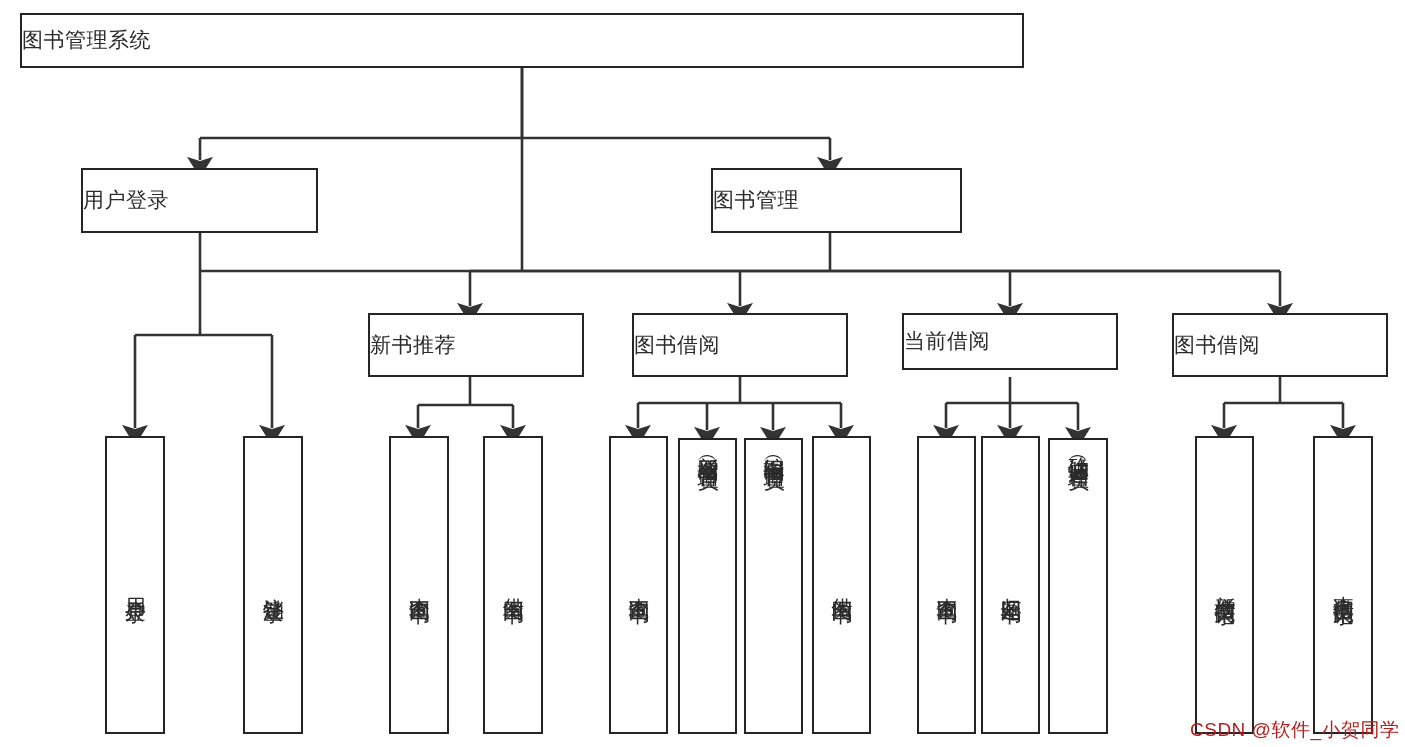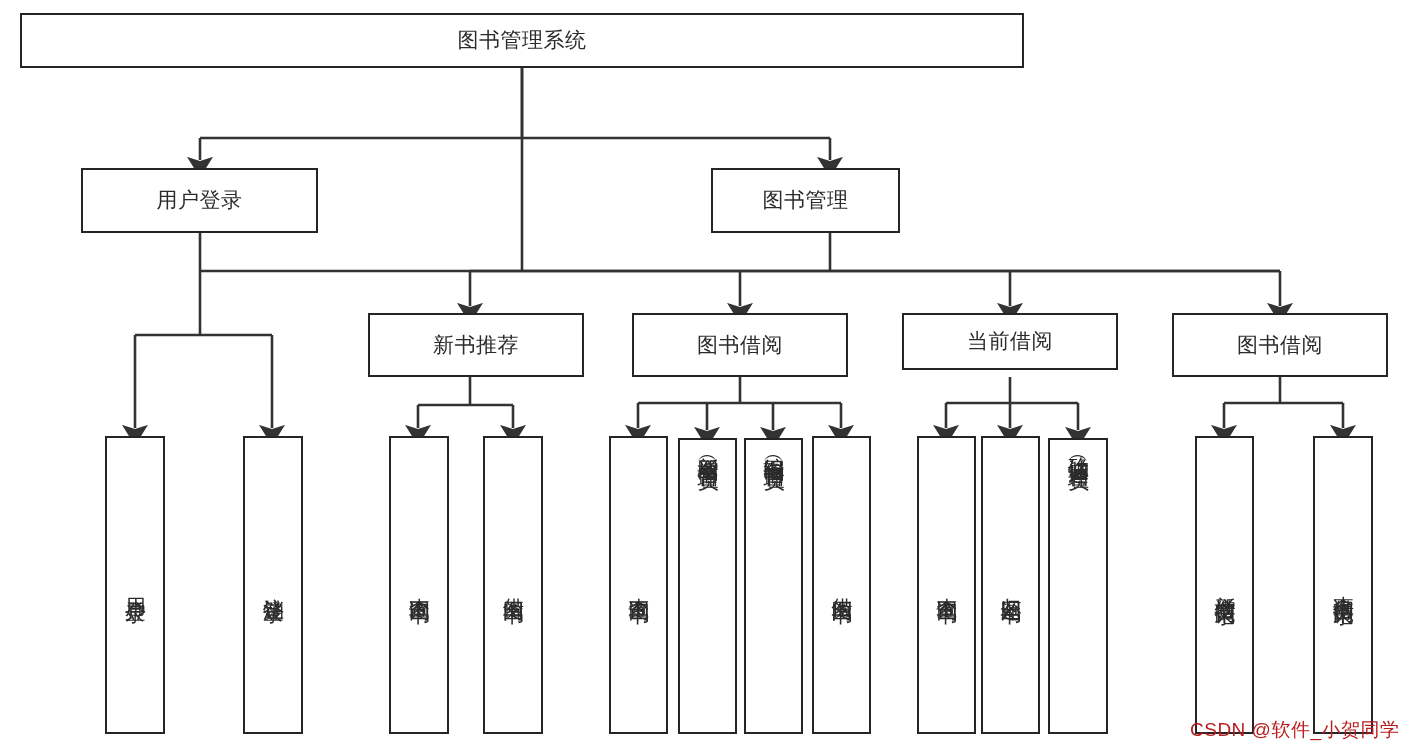--- a/index.html
+++ b/index.html
@@ -22,21 +22,21 @@
     width: 1405px;
     height: 747px;
   }
   .node {
     position: absolute;
     box-sizing: border-box;
     background: #ffffff;
     border: 2px solid #252525;
     display: flex;
     align-items: center;
-    justify-content: center;
+    justify-content: flex-start;
     z-index: 2;
   }
   .node-label {
     color: #2b2b2b;
     font-size: 21px;
     line-height: 1.28;
     letter-spacing: 0.5px;
     white-space: nowrap;
   }
   .node.vertical {
@@ -139,21 +139,21 @@
   </svg>
 
   <div class="node" style="left:20px; top:13px; width:1004px; height:55px;">
     <span class="node-label">图书管理系统</span>
   </div>
 
   <div class="node" style="left:81px; top:168px; width:237px; height:65px;">
     <span class="node-label">用户登录</span>
   </div>
 
-  <div class="node" style="left:711px; top:168px; width:189px; height:65px;">
+  <div class="node" style="left:711px; top:168px; width:251px; height:65px;">
     <span class="node-label">图书管理</span>
   </div>
 
   <div class="node" style="left:362px; top:313px; width:216px; height:64px;margin-left:6px;">
     <span class="node-label">新书推荐</span>
   </div>
 
   <div class="node" style="left:632px; top:313px; width:216px; height:64px;">
     <span class="node-label">图书借阅</span>
   </div>

